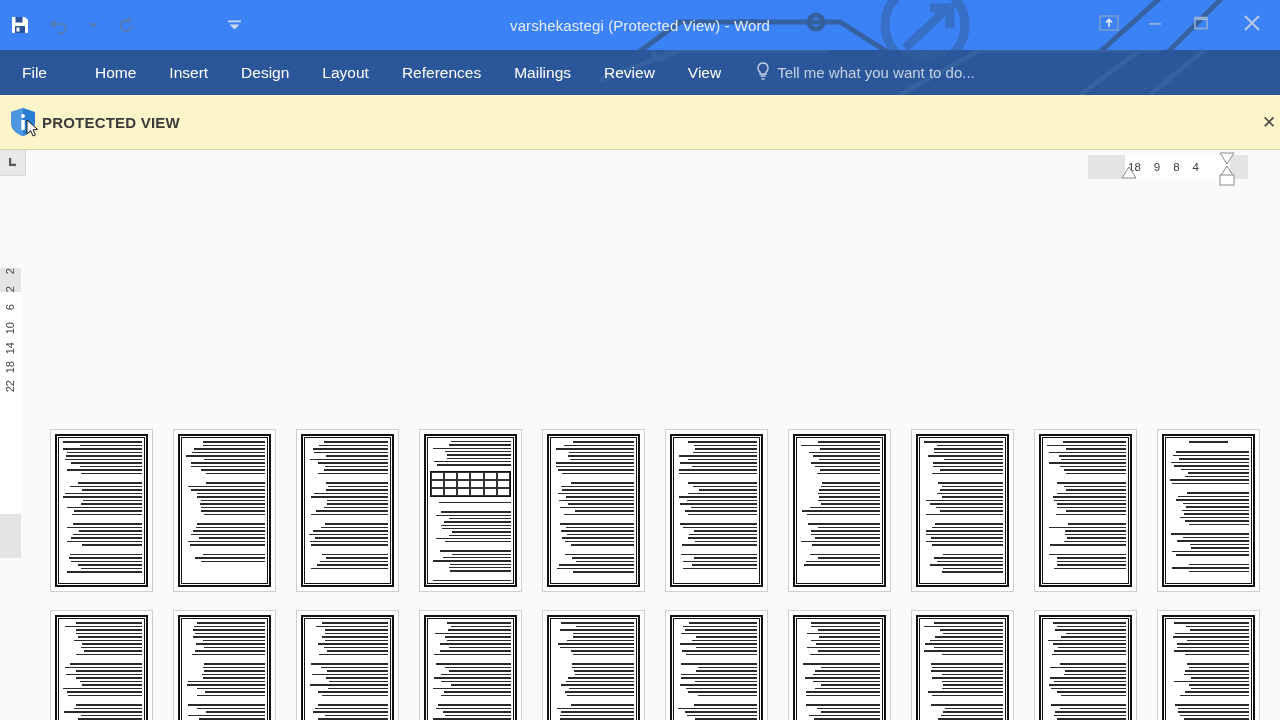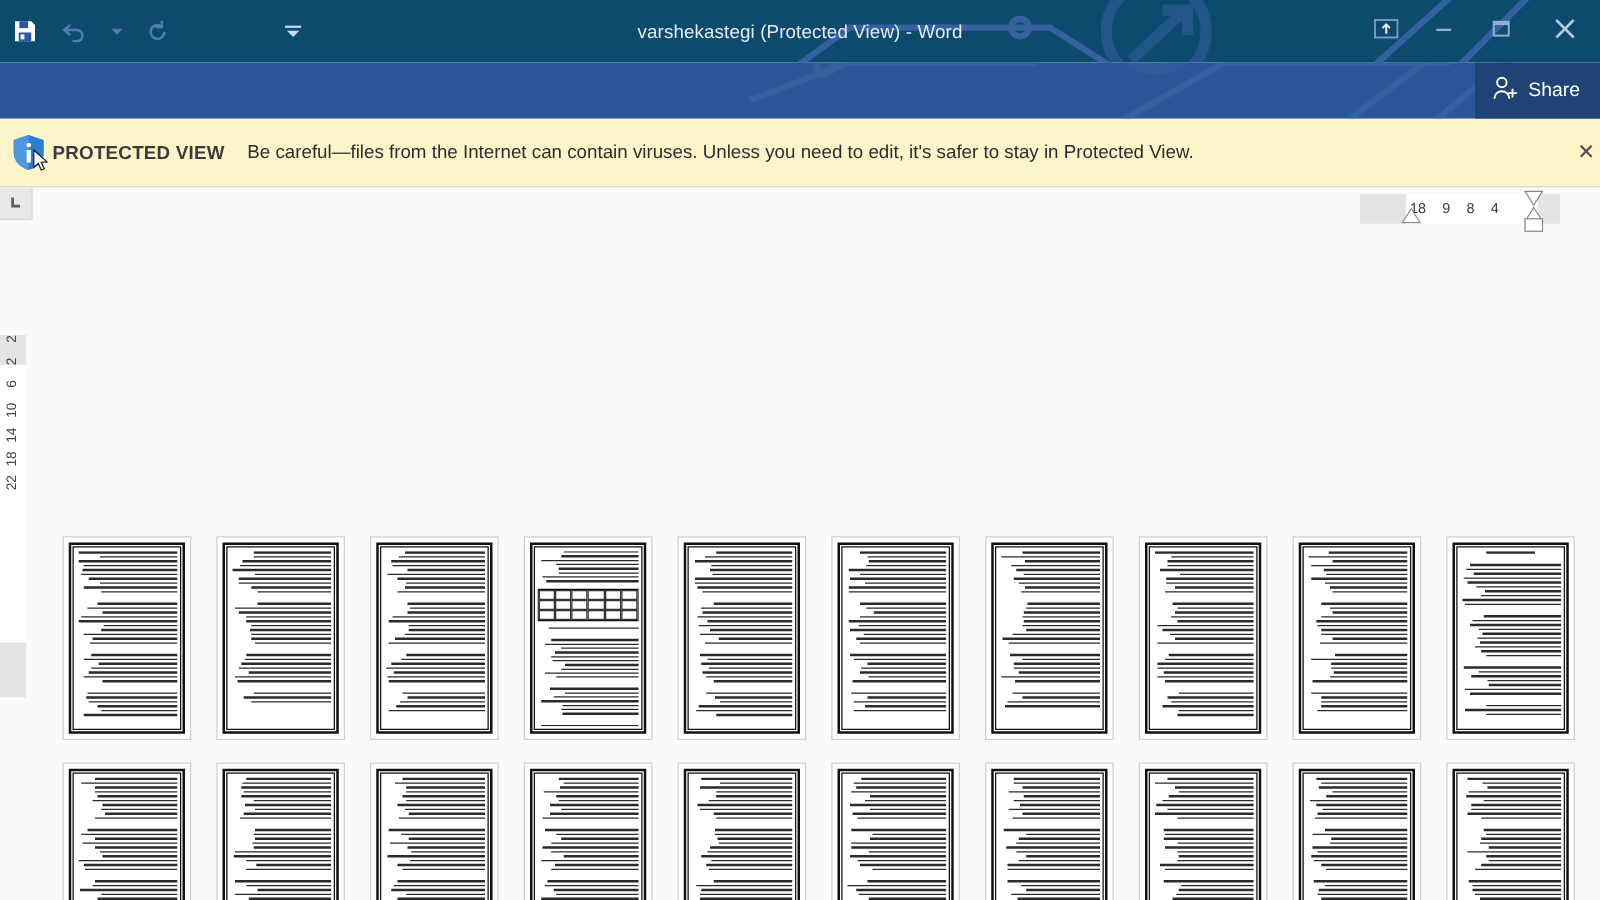--- a/index.html
+++ b/index.html
@@ -7,21 +7,21 @@
     width: 1280px; height: 720px;
     overflow: hidden;
     font-family: "Liberation Sans", sans-serif;
     background: #ffffff;
   }
 
   
   .titlebar {
     position: relative;
     height: 50px;
-    background: #0c4a6e;
+    background: #3b82f6;
     overflow: hidden;
   }
   .tb-deco { position: absolute; inset: 0; pointer-events: none; opacity: 1; }
   .qat {
     position: absolute; left: 0; top: 0; height: 50px;
     display: flex; align-items: center; gap: 0px; z-index: 3;
   }
   .qat-btn {
     width: 40px; height: 36px;
     display: flex; align-items: center; justify-content: center;
@@ -255,50 +255,59 @@
       <path d="M600 80 L680 50 L830 50"></path>
       <path d="M900 95 L980 50 L1160 50"></path>
       <path d="M1180 20 L1080 95"></path>
       <path d="M1240 20 L1150 95"></path>
       <path d="M300 40 L420 40"></path>
     </g>
     <circle cx="660" cy="52" r="7" fill="none" stroke="#35619f" stroke-width="5"></circle>
     <circle cx="925" cy="15" r="40" fill="none" stroke="#35619f" stroke-width="9" opacity=".55"></circle>
   </svg>
 
-
-
-  <div class="share">
+  <div class="tabs">
+    <div class="tab" style="margin-left:22px">File</div>
+    <div class="tab" style="margin-left:48px">Home</div>
+    <div class="tab" style="margin-left:33px">Insert</div>
+    <div class="tab" style="margin-left:33px">Design</div>
+    <div class="tab" style="margin-left:33px">Layout</div>
+    <div class="tab" style="margin-left:33px">References</div>
+    <div class="tab" style="margin-left:33px">Mailings</div>
+    <div class="tab" style="margin-left:33px">Review</div>
+    <div class="tab" style="margin-left:33px">View</div>
+  </div>
+
+  <div class="tellme" style="margin-left:35px">
     <span>
-      <svg width="21" height="19" viewBox="0 0 21 19">
-        <circle cx="7.5" cy="5" r="3.8" fill="none" stroke="#fff" stroke-width="1.5"></circle>
-        <path d="M1.5 18 a6 6 0 0 1 12 0" fill="none" stroke="#fff" stroke-width="1.5"></path>
-        <path d="M16 10 v7 M12.5 13.5 h7" stroke="#fff" stroke-width="1.5"></path>
+      <svg width="14" height="19" viewBox="0 0 14 19">
+        <path d="M7 1 a5 5 0 0 1 3 9 v2 H4 v-2 a5 5 0 0 1 3 -9z" fill="none" stroke="#c5d2e6" stroke-width="1.4"></path>
+        <path d="M4.5 14 h5 M5.5 17 h3" stroke="#c5d2e6" stroke-width="1.4"></path>
       </svg>
     </span>
-    <span>Share</span>
+    <span>Tell me what you want to do...</span>
   </div>
+
 </div>
 
 <div class="pvbar">
   <div class="pv-shield">
     <svg width="26" height="30" viewBox="0 0 26 30">
       <path d="M13 1 L25 5 V15 C25 23 19 27 13 29 C7 27 1 23 1 15 V5z" fill="#2b7cd3"></path>
       <path d="M13 1 L13 29 C7 27 1 23 1 15 V5z" fill="#4e97e0"></path>
       <circle cx="13" cy="9" r="1.9" fill="#fff"></circle>
       <rect x="11.3" y="13" width="3.4" height="10" fill="#fff"></rect>
     </svg>
     <span class="pv-cursor">
       <svg width="13" height="19" viewBox="0 0 13 19">
         <path d="M1 1 L1 15 L4.6 11.6 L7 17 L9.4 16 L7 10.8 L11.6 10.5z" fill="#ffffff" stroke="#1c1c1c" stroke-width="1"></path>
       </svg>
     </span>
   </div>
   <div class="pv-label">PROTECTED VIEW</div>
-  <div class="pv-msg">Be careful—files from the Internet can contain viruses. Unless you need to edit, it's safer to stay in Protected View.</div>
   <div class="pv-close">✕</div>
 </div>
 
 <div class="workarea">
 
   <div class="corner-btn">
     <svg width="11" height="11" viewBox="0 0 11 11">
       <path d="M2 1 v8 h7 v-2.2 h-4.8 v-5.8z" fill="#5a5a5a"></path>
     </svg>
   </div>

